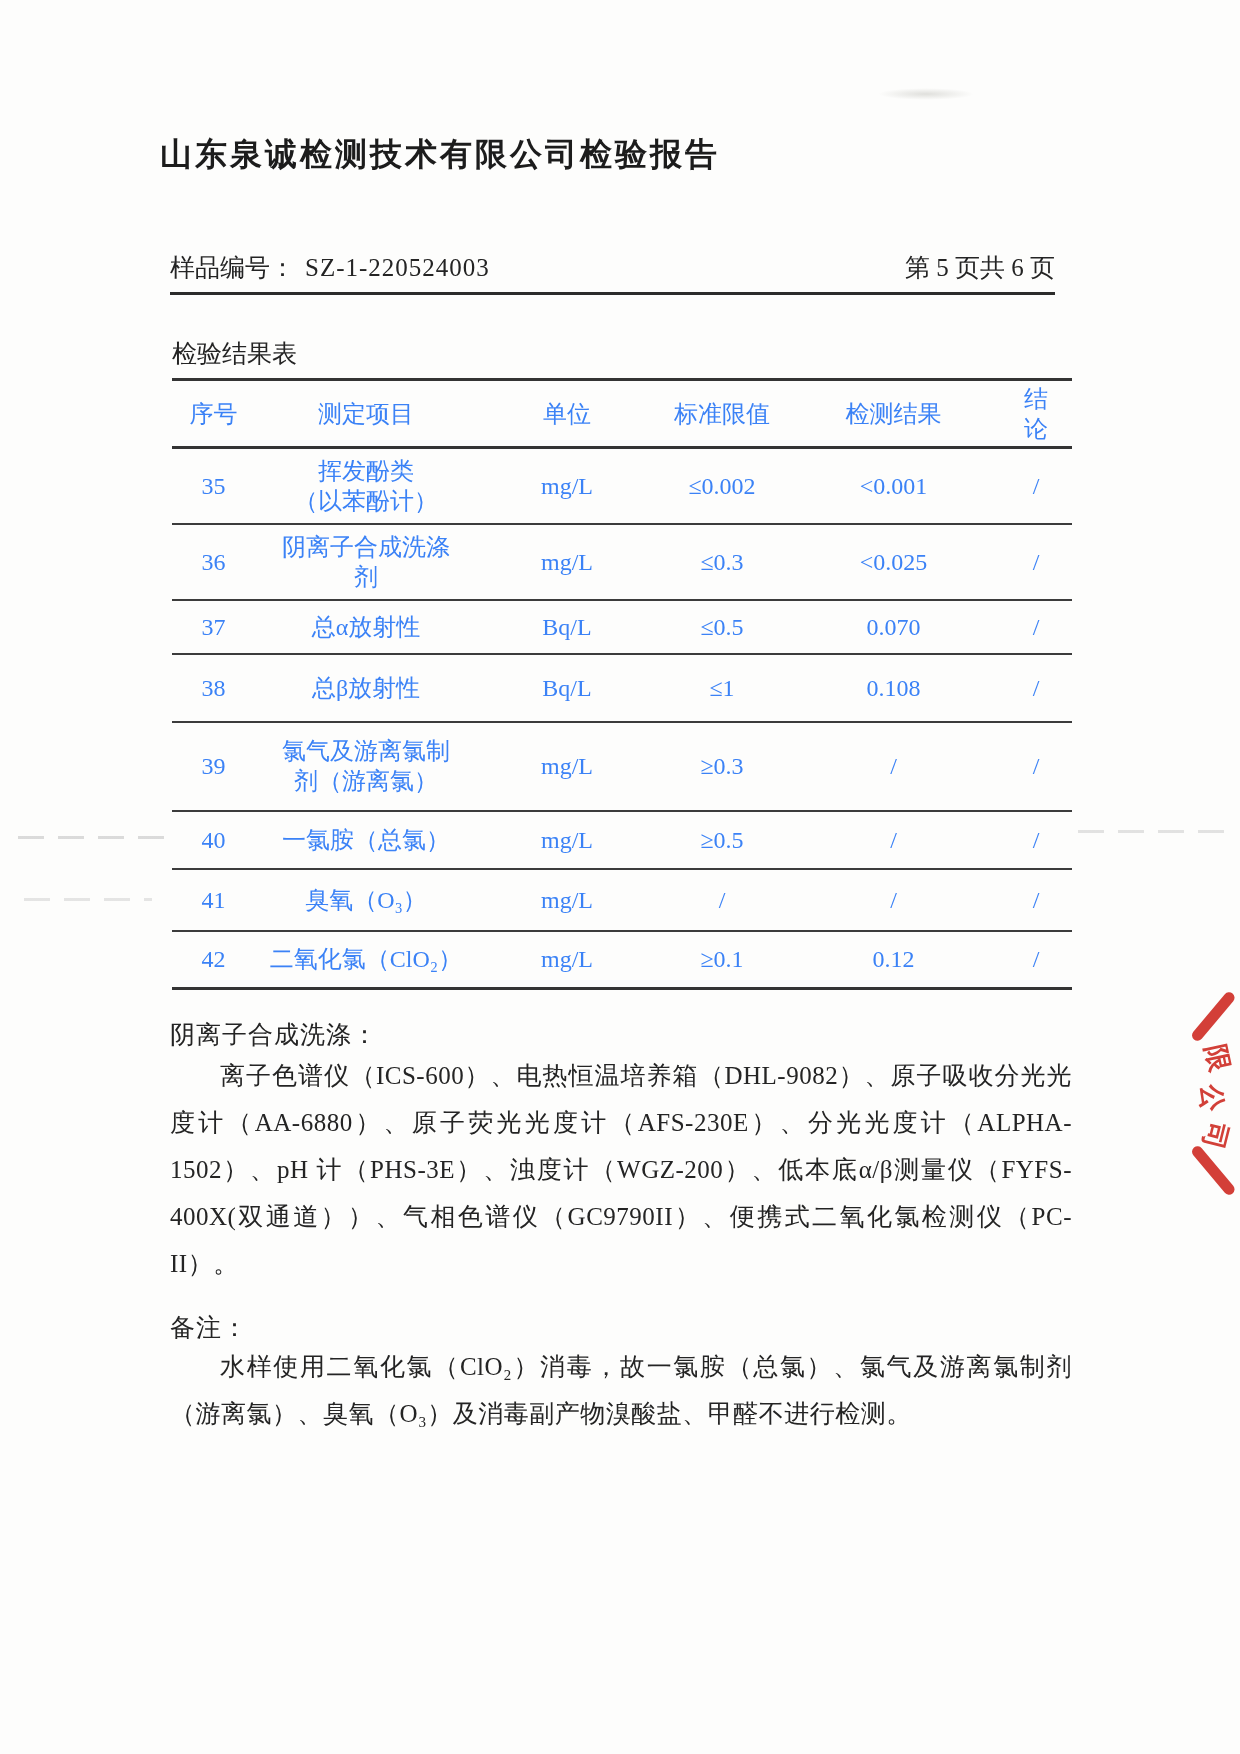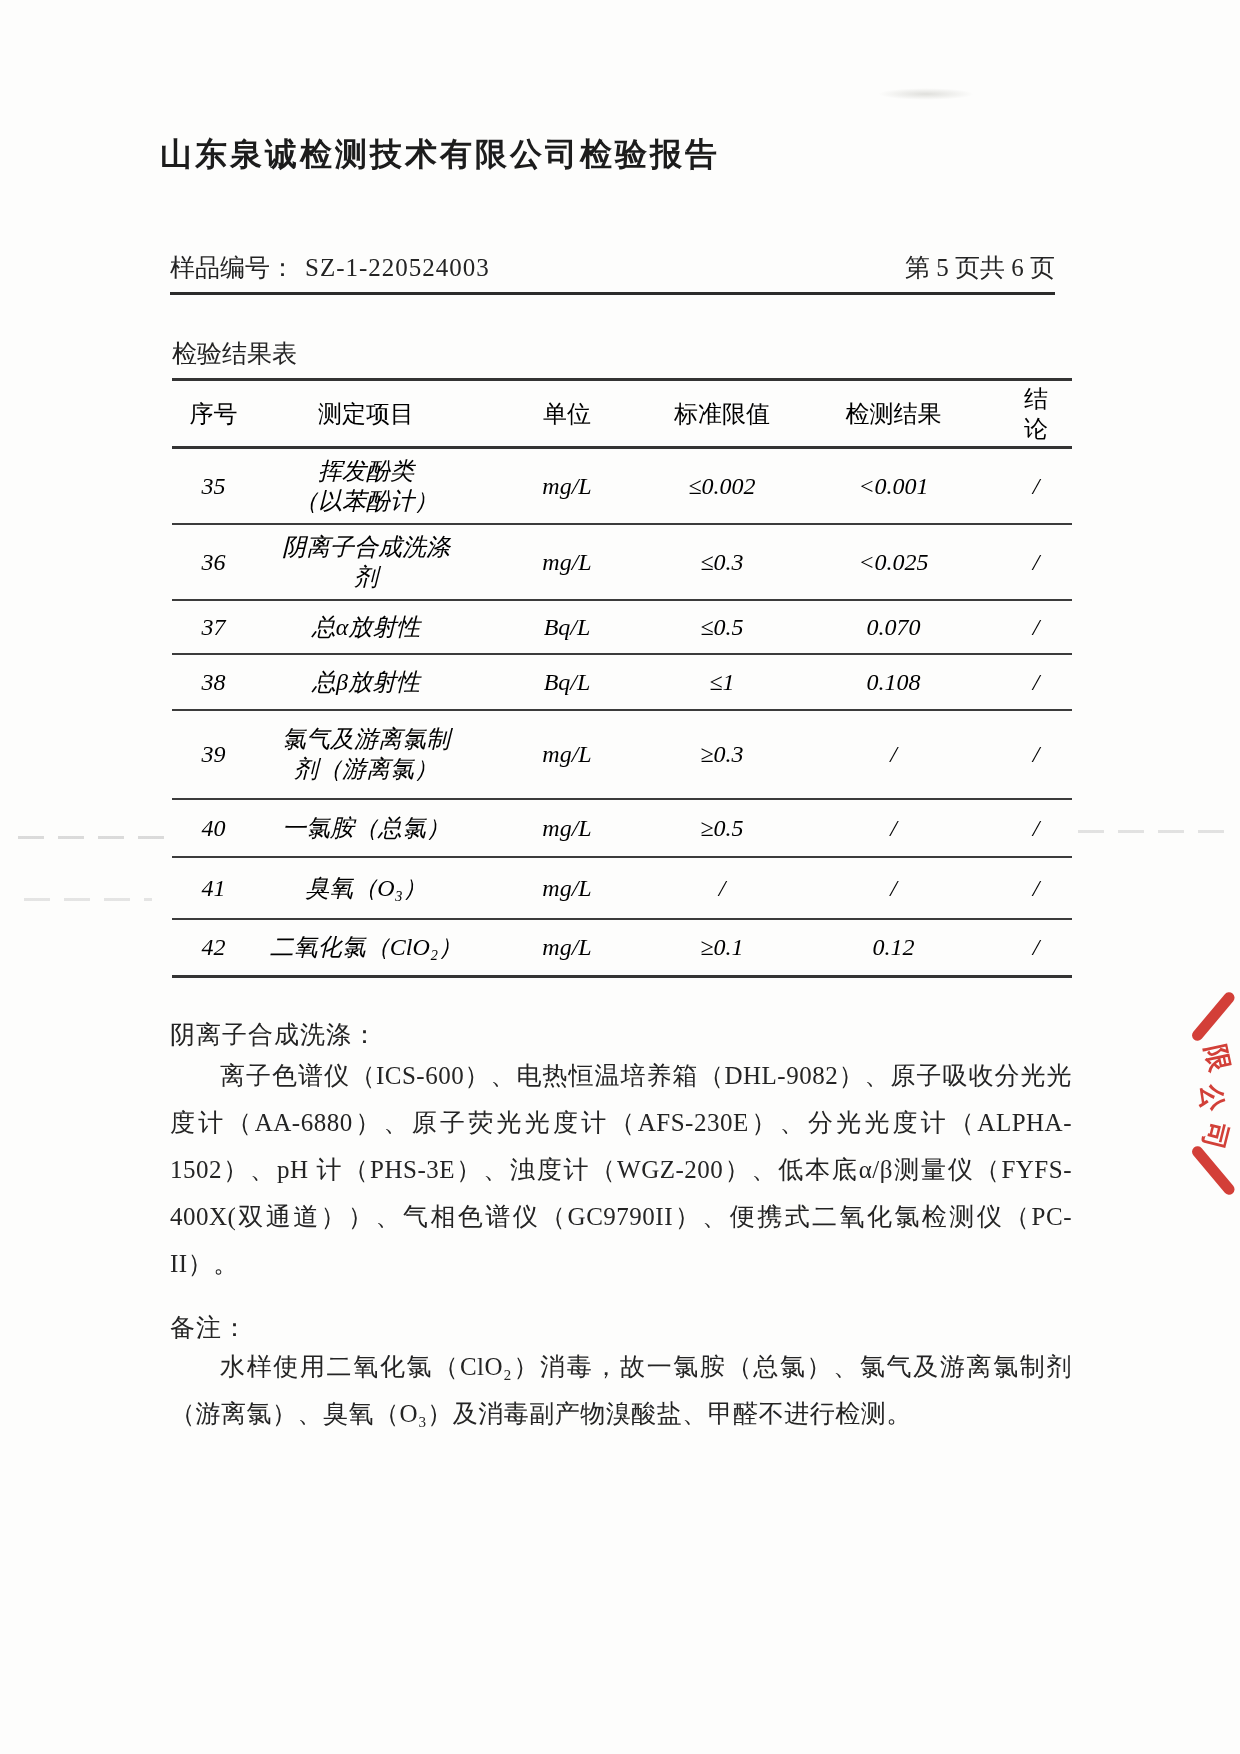--- a/index.html
+++ b/index.html
@@ -25,34 +25,34 @@
     font-size:25px;
   }
   .sample-left .val { letter-spacing:1px; margin-left:10px; }
   .page-indicator { font-size:25px; }
   .caption {
     position:absolute; left:172px; top:337px; font-size:25px;
   }
   table.results {
     position:absolute; left:172px; top:378px; width:900px;
     border-collapse:collapse; table-layout:fixed;
-    font-size:24px; text-align:center; color:#000000;
+    font-size:24px; text-align:center; color:#3b82f6;
     border-top:3px solid #343434; border-bottom:3px solid #343434;
   }
   table.results th, table.results td {
     font-weight:normal; vertical-align:middle;
     white-space:pre-line; padding:0 2px; line-height:1.25;
   }
   thead tr { height:68px; border-bottom:3px solid #343434; }
-  tbody tr { border-bottom:2px solid #3c3c3c;font-style:italic; }
+  tbody tr { border-bottom:2px solid #3c3c3c; }
   tbody tr:last-child { border-bottom:none; }
   tbody tr:nth-child(1){ height:76px; }
   tbody tr:nth-child(2){ height:76px; }
   tbody tr:nth-child(3){ height:54px; }
-  tbody tr:nth-child(4){ height:56px; }
+  tbody tr:nth-child(4){ height:68px; }
   tbody tr:nth-child(5){ height:89px; }
   tbody tr:nth-child(6){ height:58px; }
   tbody tr:nth-child(7){ height:62px; }
   tbody tr:nth-child(8){ height:58px; }
   .section-heading {
     position:absolute; left:170px; font-size:25px; letter-spacing:1px;
   }
   .heading-instruments { top:1018px; }
   .heading-remarks { top:1311px; }
   .body-para {

